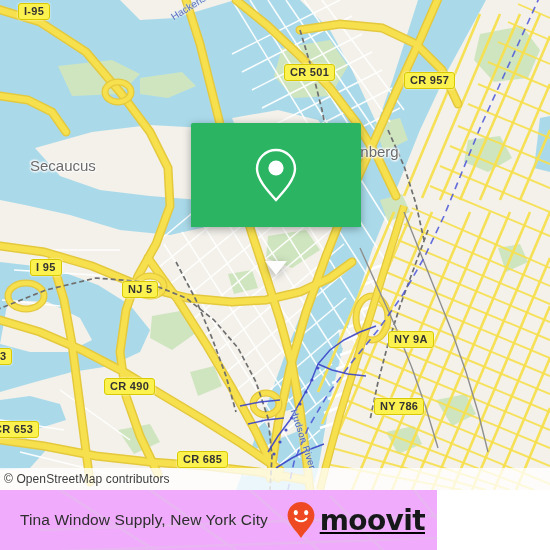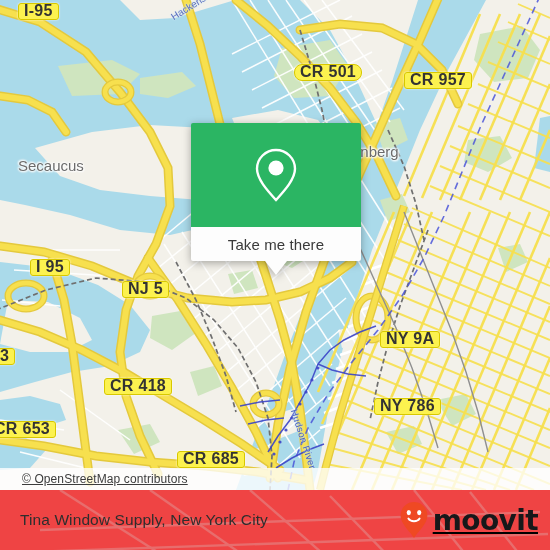--- a/index.html
+++ b/index.html
@@ -17,44 +17,44 @@
   .mlabel{position:absolute;white-space:nowrap;pointer-events:none;}
   .city-label{font-size:15px;color:#6b6b6b;font-weight:400;
               text-shadow:0 0 3px #fff,0 0 3px #fff,0 0 2px #fff,1px 1px 2px #fff,-1px -1px 2px #fff;}
   .water-label{font-size:10px;color:#5f6fbf;
                text-shadow:0 0 2px #cfe9f5,0 0 2px #cfe9f5;}
   .river-label{font-size:9.5px;color:#4a5fc0;letter-spacing:.4px;
                text-shadow:0 0 2px #bfe0f0,0 0 2px #bfe0f0;}
 
   
   .shield{position:absolute;background:#fcf24f;border:1.6px solid #d8c800;
-          border-radius:3px;color:#333;font-size:16px;font-weight:700;
+          border-radius:3px;color:#333;font-size:11px;font-weight:700;
           padding:1px 5px 2px 5px;line-height:12px;letter-spacing:.3px;
           box-shadow:0 0 2px rgba(255,255,255,.9);}
 
   
   #attrib{position:absolute;left:0;top:468px;width:550px;height:22px;
           background:rgba(255,255,255,.78);display:flex;align-items:center;}
-  #attrib span{font-size:12px;color:#3c3c3c;padding-left:22px;letter-spacing:.1px;text-decoration:underline;}
+  #attrib span{font-size:12px;color:#3c3c3c;padding-left:4px;letter-spacing:.1px;}
 
   
   #callout{position:absolute;left:191px;top:123px;width:170px;
            filter:drop-shadow(0 2px 4px rgba(0,0,0,.32));}
   #callout-green{height:104px;background:#2bb563;border-radius:2px 2px 0 0;
                  display:flex;align-items:center;justify-content:center;}
   #callout-foot{height:34px;background:#fdfdfd;border-radius:0 0 2px 2px;
                 display:flex;align-items:center;justify-content:center;}
   #callout-foot span{font-size:15px;color:#3a3a3a;letter-spacing:.1px;}
   #callout-tail{position:absolute;left:50%;top:138px;margin-left:-11px;
                 width:0;height:0;border-left:11px solid transparent;
                 border-right:11px solid transparent;border-top:14px solid #fdfdfd;}
 
   
-  #footer{position:absolute;left:0;top:490px;width:550px;height:60px;
-          background:#ef4444;overflow:hidden;}
+  #footer{position:absolute;left:0;top:490px;width:437px;height:60px;
+          background:#f0abfc;overflow:hidden;}
   #footer-bg{position:absolute;left:0;top:-490px;opacity:.28;}
   #footer-title{position:absolute;left:20px;top:0;height:60px;display:flex;
                 align-items:center;font-size:15.5px;color:#2e2e2e;letter-spacing:.1px;}
   #logo{position:absolute;right:12px;top:0;height:60px;display:flex;align-items:center;gap:4px;text-decoration:underline;}
   #logo-text{font-size:28px;font-weight:700;color:#17181a;letter-spacing:-.6px;
              font-family:"DejaVu Sans",sans-serif;}
 </style>
 </head>
 <body>
 
@@ -333,53 +333,50 @@
             <circle cx="292" cy="418" r="1.6"></circle>
           <circle cx="286" cy="430" r="1.6"></circle>
             <circle cx="280" cy="442" r="1.6"></circle>
           <circle cx="274" cy="454" r="1.6"></circle>
             <circle cx="318" cy="368" r="1.6"></circle>
         </g>
 
       </g>
     </svg>
 
-    <div class="mlabel city-label" style="left:18px;top:157px;">Secaucus</div>
+    <div class="mlabel city-label" style="left:30px;top:157px;">Secaucus</div>
     <div class="mlabel city-label" style="left:352px;top:143px;">enberg</div>
 
     <div class="mlabel water-label" style="left:172px;top:12px;transform:rotate(-32deg);transform-origin:left center;">Hackensack</div>
     <div class="mlabel river-label" style="left:294px;top:404px;transform:rotate(72deg);transform-origin:left center;">Hudson River</div>
 
     <div class="shield" style="left:18px;top:3px;">I-95</div>
-    <div class="shield" style="left:294px;top:64px;border-radius:8px;">CR 501</div>
+    <div class="shield" style="left:284px;top:64px;">CR 501</div>
     <div class="shield" style="left:404px;top:72px;">CR 957</div>
     <div class="shield" style="left:30px;top:259px;">I 95</div>
     <div class="shield" style="left:122px;top:281px;">NJ 5</div>
-    <div class="shield" style="left:104px;top:378px;">CR 418</div>
+    <div class="shield" style="left:104px;top:378px;">CR 490</div>
     <div class="shield" style="left:-12px;top:421px;">CR 653</div>
     <div class="shield" style="left:141px;top:451px;margin-left:36px;">CR 685</div>
     <div class="shield" style="left:-6px;top:348px;">3</div>
-    <div class="shield" style="left:380px;top:331px;">NY 9A</div>
+    <div class="shield" style="left:388px;top:331px;">NY 9A</div>
     <div class="shield" style="left:374px;top:398px;">NY 786</div>
 
     <div id="attrib">
       <span>© OpenStreetMap contributors</span>
     </div>
 
     <div id="callout">
       <div id="callout-tail"></div>
       <div id="callout-green">
         <svg width="46" height="56" viewBox="0 0 46 56">
           <path d="M23 3 C12.5 3 4 11.4 4 21.8 C4 32 14 43 23 53 C32 43 42 32 42 21.8
                    C42 11.4 33.5 3 23 3 Z" fill="none" stroke="#ffffff" stroke-width="2.4"></path>
           <circle cx="23" cy="21" r="7.6" fill="#ffffff"></circle>
         </svg>
-      </div>
-      <div id="callout-foot">
-        <span>Take me there</span>
       </div>
     </div>
 
   </div>
 
   <div id="footer">
 
     <svg id="footer-bg" width="550" height="550" viewBox="0 0 550 550">
       <g stroke="#d6d6d6" stroke-width="2.4" fill="none">
         <line x1="60" y1="490" x2="170" y2="560"></line>

